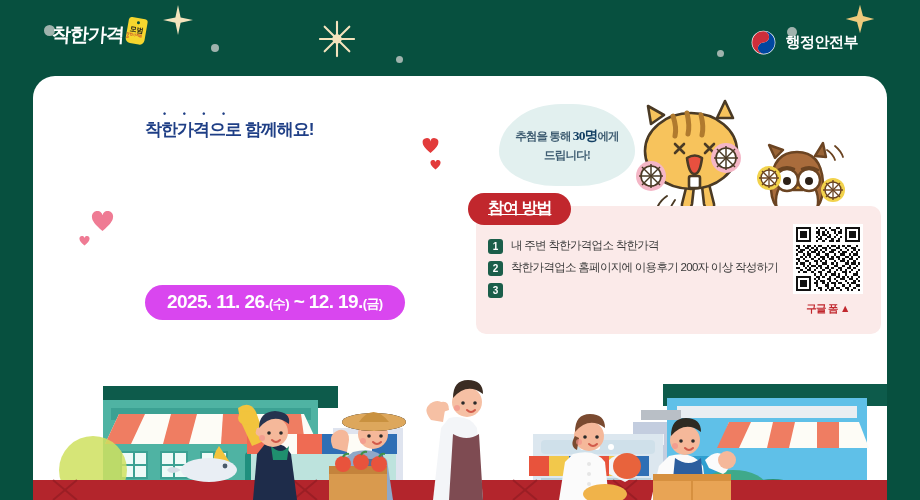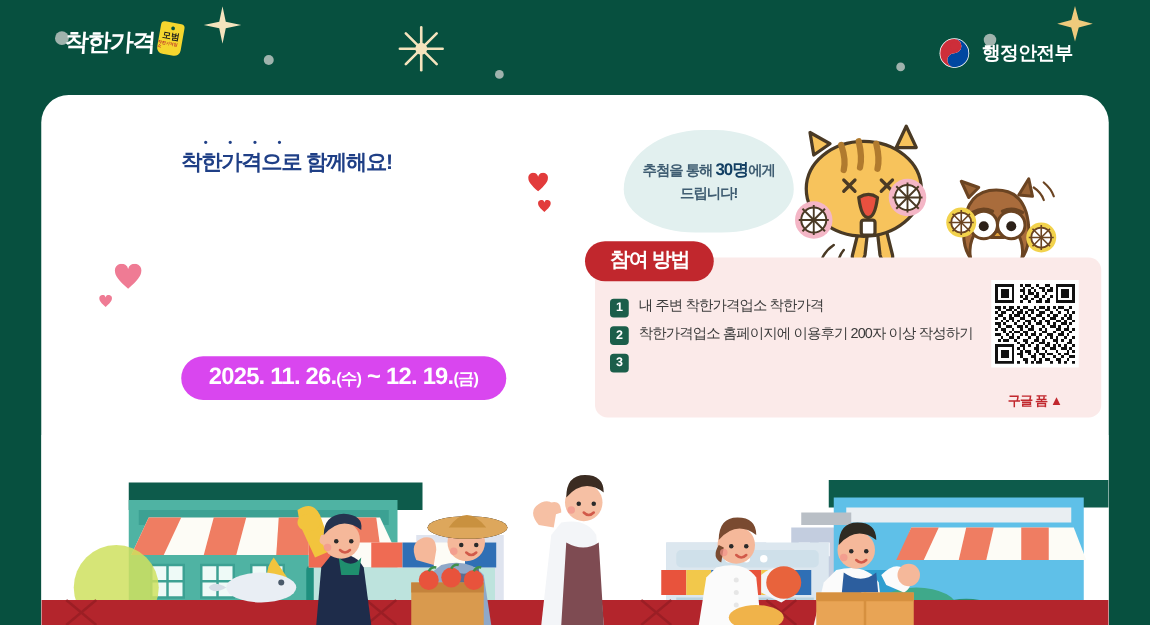--- a/index.html
+++ b/index.html
@@ -101,20 +101,21 @@
 
   
   .bubble {
     position: absolute; left: 466px; top: 28px;
     width: 136px; height: 82px;
     background: #e2f0ef;
     border-radius: 46% 46% 42% 42% / 58% 58% 42% 42%;
     display: flex; flex-direction: column;
     align-items: center; justify-content: center;
     text-align: center;
+    font-family: Liberation Serif, serif;
   }
   .bubble .bline {
     font-size: 11.5px; color: #3f5d72; font-weight: 600;
     letter-spacing: -.8px; line-height: 1.55; white-space: nowrap;
   }
   .bubble .bline b { color: #123f63; font-size: 13.5px; font-weight: 800; }
 
   
   .cat-wrap { position: absolute; left: 596px; top: 20px; }
   .owl-wrap { position: absolute; left: 716px; top: 60px; }
@@ -124,21 +125,21 @@
     position: absolute; left: 443px; top: 130px;
     width: 405px; height: 128px;
     background: #fbeae9;
     border-radius: 10px;
   }
   .howto-badge {
     position: absolute; left: -8px; top: -13px;
     background: #c1272d; color: #fff;
     border-radius: 16px;
     padding: 5px 20px 6px;
-    font-size: 16px; font-weight: 700; letter-spacing: -1px;
+    font-size: 16px; font-weight: 700; letter-spacing: -1px; text-decoration: underline;
   }
   .steps { position: absolute; left: 12px; top: 32px; }
   .step {
     display: flex; align-items: flex-start; gap: 8px;
     margin-bottom: 6px;
   }
   .step-num {
     flex: 0 0 auto;
     width: 15px; height: 15px; margin-top: 1px;
     background: #1b5e4a; color: #fff;
@@ -159,21 +160,21 @@
   .qr-block {
     position: absolute; right: 16px; top: 18px;
     width: 74px; text-align: center;
   }
   .qr-img {
     width: 70px; height: 70px;
     background: #fff; padding: 3px;
     display: block; margin: 0 auto;
   }
   .qr-label {
-    margin-top: 20px;
+    margin-top: 8px;
     font-size: 10.5px; font-weight: 700; color: #c1272d;
     letter-spacing: -.7px; white-space: nowrap;
   }
 
   
   .scene {
     position: absolute; left: 33px; top: 348px;
     width: 854px; height: 152px;
     background: #ffffff;
     overflow: hidden;

